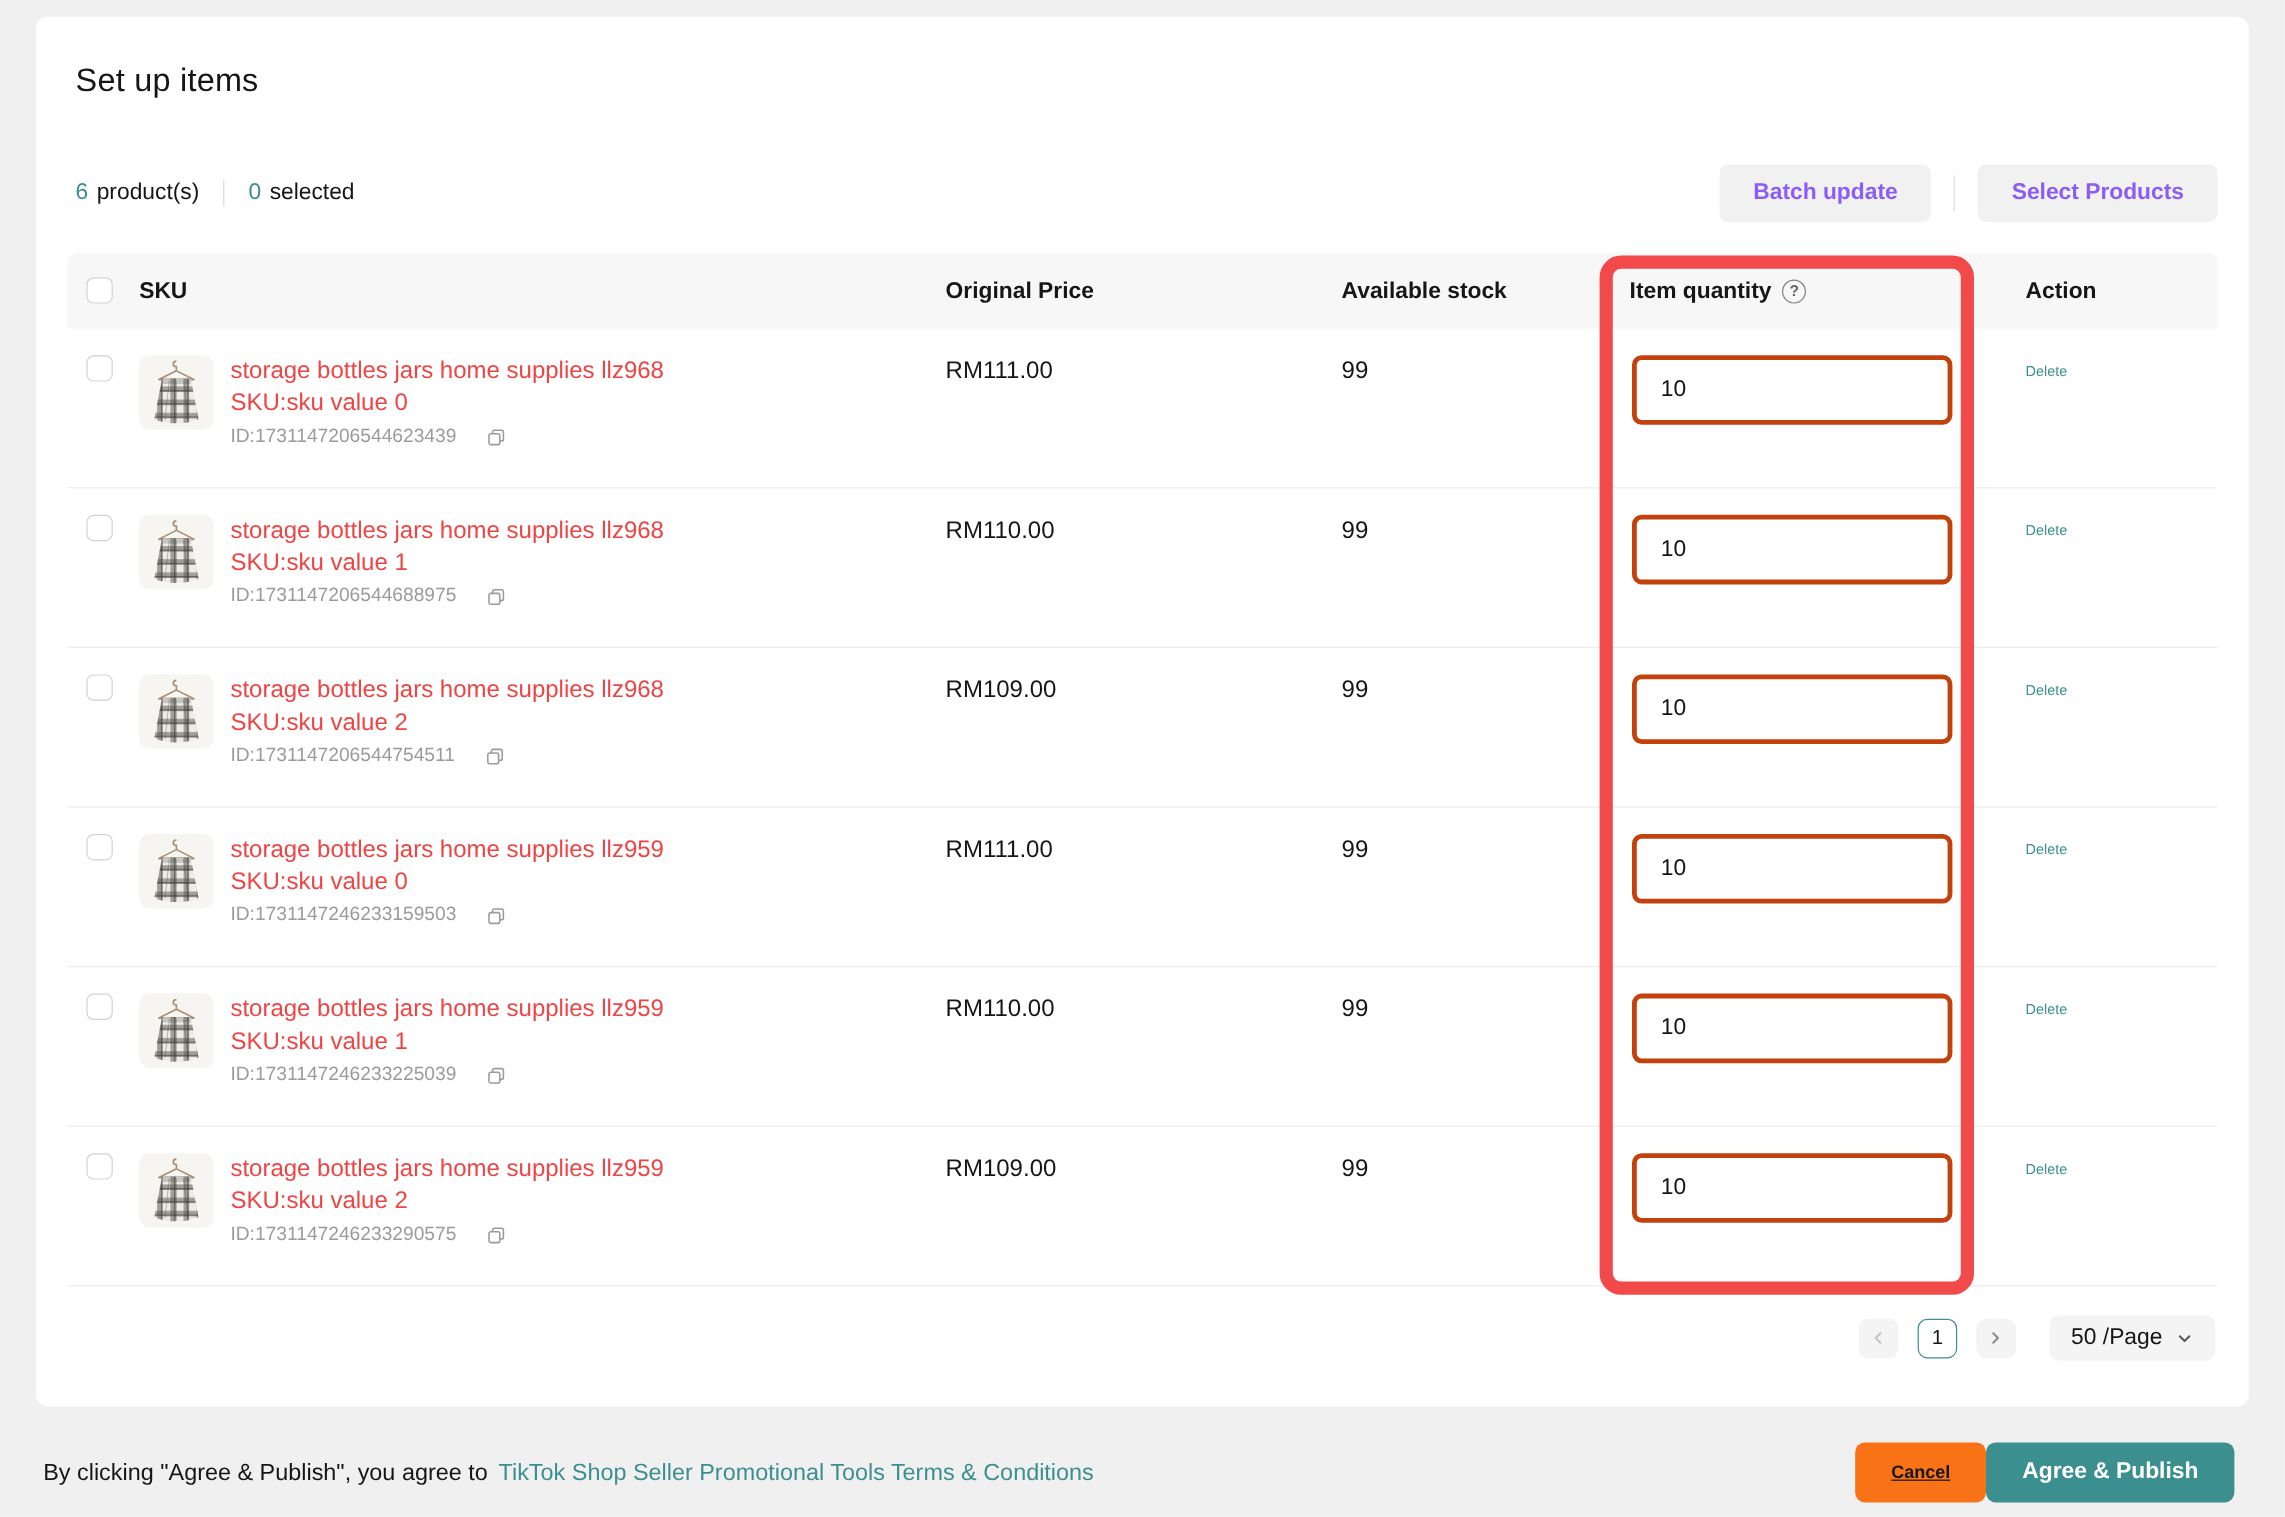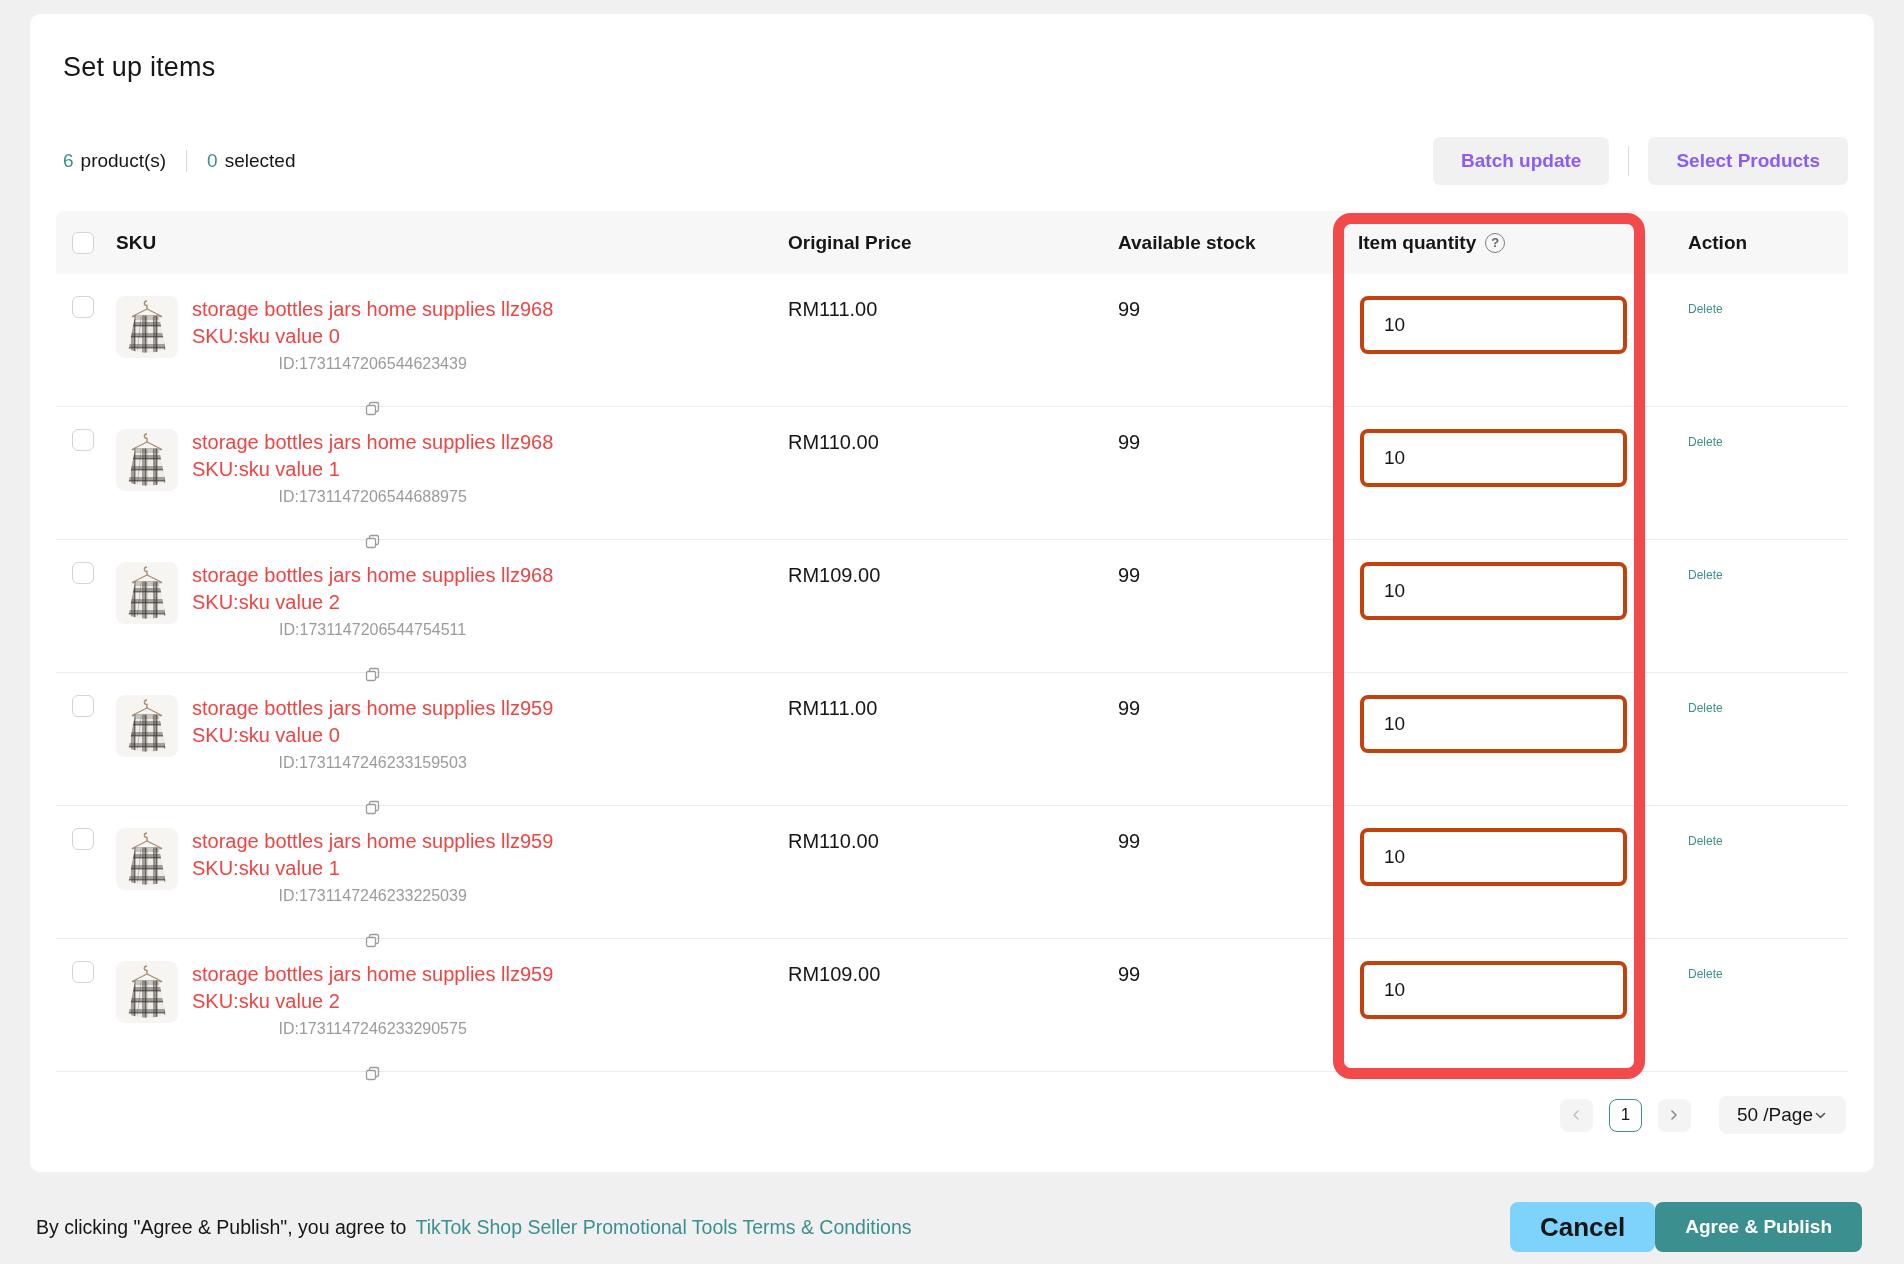--- a/index.html
+++ b/index.html
@@ -63,21 +63,21 @@
 
   .trow {
     display: flex; align-items: flex-start;
     height: 133px; padding-top: 22px;
     border-bottom: 1px solid #ECECED;
   }
   .prod { display: flex; }
   .pimg { width: 62px; height: 62px; border-radius: 9px; overflow: hidden; flex: none; background: #F6F4F1; }
   .pinfo { margin-left: 14px; }
   .pname, .psku { font-size: 20px; line-height: 27px; color: #ef4444; }
-  .pid { font-size: 16px; line-height: 22px; color: #9B9B9B; margin-top: 3px; display: flex; align-items: center; gap: 25px; flex-direction: column; }
+  .pid { font-size: 16px; line-height: 22px; color: #9B9B9B; margin-top: 3px; display: flex; align-items: center; gap: 25px; }
   .copy { display: inline-flex; cursor: pointer; }
   .cell { font-size: 20px; line-height: 27px; }
   .qty-input {
     width: 267px; height: 58px; margin-left: 2px;
     border: 4px solid #c2410c; border-radius: 8px;
     font-size: 19px; padding: 0 20px; color: #161616; background: #fff;
     font-family: inherit; outline: none;
   }
   .delete { color: var(--accent); font-size: 12px; line-height: 27px; cursor: pointer; text-decoration: none; }
 
@@ -90,28 +90,28 @@
 
   .pagination { display: flex; justify-content: flex-end; align-items: center; margin-top: 24px; gap: 16px; padding-right: 2px; }
   .pg-btn {
     width: 33px; height: 33px; border-radius: 8px; border: none;
     background: #F4F4F5; display: flex; align-items: center; justify-content: center;
     font-size: 17px; cursor: pointer; color: #161616; font-family: inherit; padding: 0;
   }
   .pg-btn.current { background: #fff; border: 1px solid var(--accent); }
   .pg-size {
     height: 38px; border-radius: 8px; border: none; background: #F4F4F5;
-    padding: 0 18px; font-size: 19px; display: flex; align-items: center; gap: 0;
+    padding: 0 18px; font-size: 19px; display: flex; align-items: center; gap: 11px;
     margin-left: 12px; cursor: pointer; color: #161616; font-family: inherit;
   }
 
   .footer { position: absolute; left: 36px; right: 42px; top: 1202px; height: 50px; display: flex; align-items: center; }
   .agreement { font-size: 19.5px; }
   .terms { color: var(--accent); margin-left: 9px; cursor: pointer; text-decoration: none; }
-  .btn.cancel { background: #7dd3fc; color: #161616; height: 50px; padding: 0 30px; border-radius: 8px; font-size: 26px; font-weight: 700; border: none; }
+  .btn.cancel { background: #f97316; color: #161616; height: 50px; padding: 0 30px; border-radius: 8px; font-size: 15px; font-weight: 700; border: none; text-decoration: underline; }
   .btn.publish { background: var(--accent); color: #fff; height: 50px; padding: 0 30px; border-radius: 8px; font-size: 19px; font-weight: 700; border: none; }
 </style>
 </head>
 <body>
 
 <div class="card">
   <h1 class="title">Set up items</h1>
 
   <div class="stats-row">
     <div class="count">

